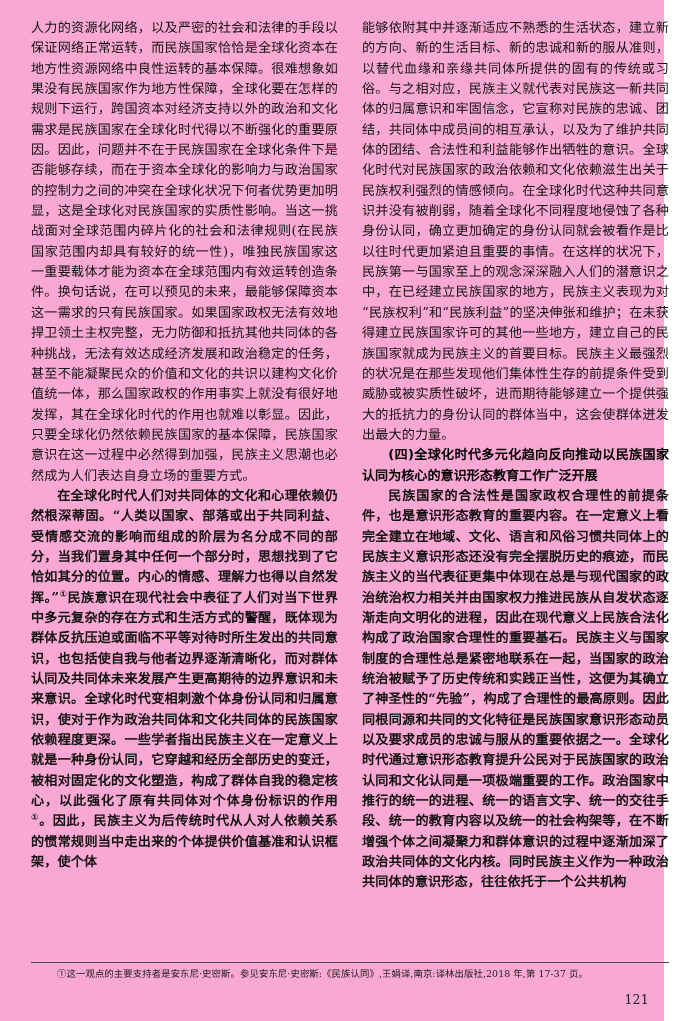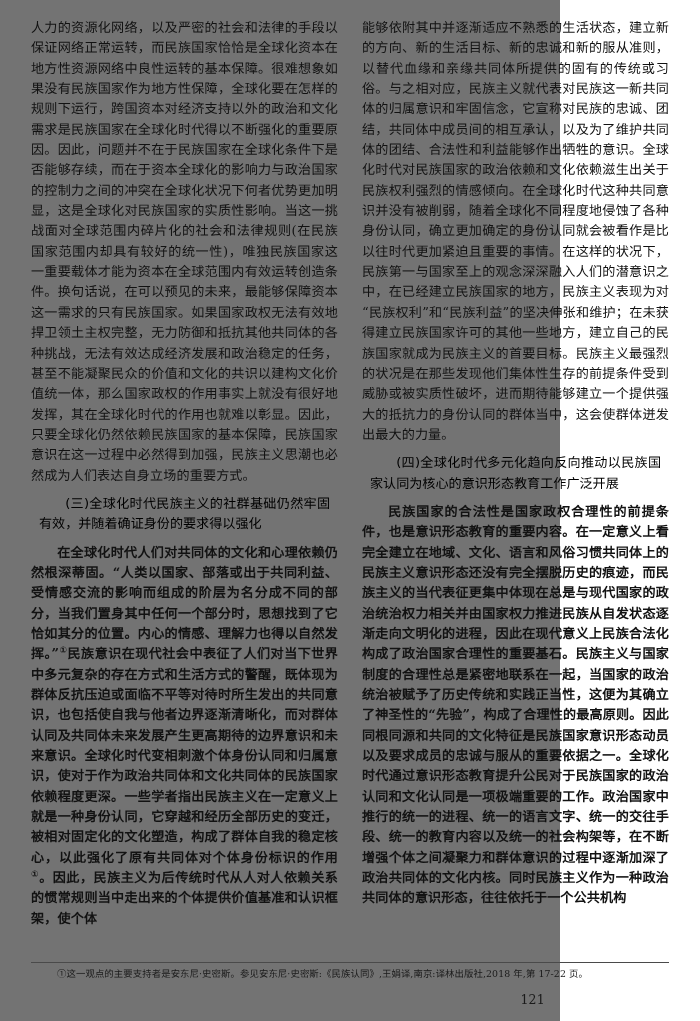--- a/index.html
+++ b/index.html
@@ -14,23 +14,23 @@
     position: relative;
     font-family: "DejaVu Serif", "Liberation Serif", serif;
     color: #111111;
     overflow: hidden;
   }
 
   
   .page {
     position: absolute;
     left: 0; top: 0;
-    width: 560px;
+    width: 664px;
     height: 1021px;
-    background: #737373;
+    background: #f9a8d4;
     box-sizing: border-box;
   }
 
   
   .body-area {
     position: absolute;
     left: 31px;
     top: 18px;
     width: 638px;
     height: 938px;
@@ -57,25 +57,25 @@
     word-break: break-all;
     color: #121212;
   }
   p.indent {
     text-indent: 2em;
     font-weight: bold;
   }
 
   
   p.heading {
-    margin: 8px;
+    margin: 0;
     padding: 0;
     font-size: 13.1px;
     line-height: 20.35px;
-    font-weight: 400;
+    font-weight: 700;
     font-family: "DejaVu Sans", "Liberation Sans", sans-serif;
     text-align: justify;
     text-align-last: left;
     text-justify: inter-ideograph;
     word-break: break-all;
     text-indent: 2em;
     color: #000000;
   }
 
   
@@ -124,38 +124,37 @@
 <body>
 
 <div class="page">
 
   <div class="body-area">
 
     <div class="col">
 
       <p class="para">人力的资源化网络，以及严密的社会和法律的手段以保证网络正常运转，而民族国家恰恰是全球化资本在地方性资源网络中良性运转的基本保障。很难想象如果没有民族国家作为地方性保障，全球化要在怎样的规则下运行，跨国资本对经济支持以外的政治和文化需求是民族国家在全球化时代得以不断强化的重要原因。因此，问题并不在于民族国家在全球化条件下是否能够存续，而在于资本全球化的影响力与政治国家的控制力之间的冲突在全球化状况下何者优势更加明显，这是全球化对民族国家的实质性影响。当这一挑战面对全球范围内碎片化的社会和法律规则(在民族国家范围内却具有较好的统一性)，唯独民族国家这一重要载体才能为资本在全球范围内有效运转创造条件。换句话说，在可以预见的未来，最能够保障资本这一需求的只有民族国家。如果国家政权无法有效地捍卫领土主权完整，无力防御和抵抗其他共同体的各种挑战，无法有效达成经济发展和政治稳定的任务，甚至不能凝聚民众的价值和文化的共识以建构文化价值统一体，那么国家政权的作用事实上就没有很好地发挥，其在全球化时代的作用也就难以彰显。因此，只要全球化仍然依赖民族国家的基本保障，民族国家意识在这一过程中必然得到加强，民族主义思潮也必然成为人们表达自身立场的重要方式。</p>
 
-      <p class="heading">(三)全球化时代民族主义的社群基础仍然牢固有效，并随着确证身份的要求得以强化</p>
 
       <p class="para indent"><span>在全球化时代人们对共同体的文化和心理依赖仍然根深蒂固。“人类以国家、部落或出于共同利益、受情感交流的影响而组成的阶层为名分成不同的部分，当我们置身其中任何一个部分时，思想找到了它恰如其分的位置。内心的情感、理解力也得以自然发挥。”</span><sup class="fnmark">①</sup><span>民族意识在现代社会中表征了人们对当下世界中多元复杂的存在方式和生活方式的警醒，既体现为群体反抗压迫或面临不平等对待时所生发出的共同意识，也包括使自我与他者边界逐渐清晰化，而对群体认同及共同体未来发展产生更高期待的边界意识和未来意识。全球化时代变相刺激个体身份认同和归属意识，使对于作为政治共同体和文化共同体的民族国家依赖程度更深。一些学者指出民族主义在一定意义上就是一种身份认同，它穿越和经历全部历史的变迁，被相对固定化的文化塑造，构成了群体自我的稳定核心，以此强化了原有共同体对个体身份标识的作用</span><sup class="fnmark">①</sup><span>。因此，民族主义为后传统时代从人对人依赖关系的惯常规则当中走出来的个体提供价值基准和认识框架，使个体</span></p>
 
     </div>
 
     <div class="col">
 
       <p class="para">能够依附其中并逐渐适应不熟悉的生活状态，建立新的方向、新的生活目标、新的忠诚和新的服从准则，以替代血缘和亲缘共同体所提供的固有的传统或习俗。与之相对应，民族主义就代表对民族这一新共同体的归属意识和牢固信念，它宣称对民族的忠诚、团结，共同体中成员间的相互承认，以及为了维护共同体的团结、合法性和利益能够作出牺牲的意识。全球化时代对民族国家的政治依赖和文化依赖滋生出关于民族权利强烈的情感倾向。在全球化时代这种共同意识并没有被削弱，随着全球化不同程度地侵蚀了各种身份认同，确立更加确定的身份认同就会被看作是比以往时代更加紧迫且重要的事情。在这样的状况下，民族第一与国家至上的观念深深融入人们的潜意识之中，在已经建立民族国家的地方，民族主义表现为对“民族权利”和“民族利益”的坚决伸张和维护；在未获得建立民族国家许可的其他一些地方，建立自己的民族国家就成为民族主义的首要目标。民族主义最强烈的状况是在那些发现他们集体性生存的前提条件受到威胁或被实质性破坏，进而期待能够建立一个提供强大的抵抗力的身份认同的群体当中，这会使群体迸发出最大的力量。</p>
 
       <p class="heading">(四)全球化时代多元化趋向反向推动以民族国家认同为核心的意识形态教育工作广泛开展</p>
 
       <p class="para indent">民族国家的合法性是国家政权合理性的前提条件，也是意识形态教育的重要内容。在一定意义上看完全建立在地域、文化、语言和风俗习惯共同体上的民族主义意识形态还没有完全摆脱历史的痕迹，而民族主义的当代表征更集中体现在总是与现代国家的政治统治权力相关并由国家权力推进民族从自发状态逐渐走向文明化的进程，因此在现代意义上民族合法化构成了政治国家合理性的重要基石。民族主义与国家制度的合理性总是紧密地联系在一起，当国家的政治统治被赋予了历史传统和实践正当性，这便为其确立了神圣性的“先验”，构成了合理性的最高原则。因此同根同源和共同的文化特征是民族国家意识形态动员以及要求成员的忠诚与服从的重要依据之一。全球化时代通过意识形态教育提升公民对于民族国家的政治认同和文化认同是一项极端重要的工作。政治国家中推行的统一的进程、统一的语言文字、统一的交往手段、统一的教育内容以及统一的社会构架等，在不断增强个体之间凝聚力和群体意识的过程中逐渐加深了政治共同体的文化内核。同时民族主义作为一种政治共同体的意识形态，往往依托于一个公共机构</p>
 
     </div>
 
   </div>
 
   <div class="footnote-area">
     <div class="fn-rule"></div>
-    <p class="fn-text">①这一观点的主要支持者是安东尼·史密斯。参见安东尼·史密斯:《民族认同》,王娟译,南京:译林出版社,2018 年,第 17-22 页。</p>
+    <p class="fn-text">①这一观点的主要支持者是安东尼·史密斯。参见安东尼·史密斯:《民族认同》,王娟译,南京:译林出版社,2018 年,第 17-37 页。</p>
   </div>
 
   <div class="page-number">121</div>
 
 </div>
 
 </body></html>

